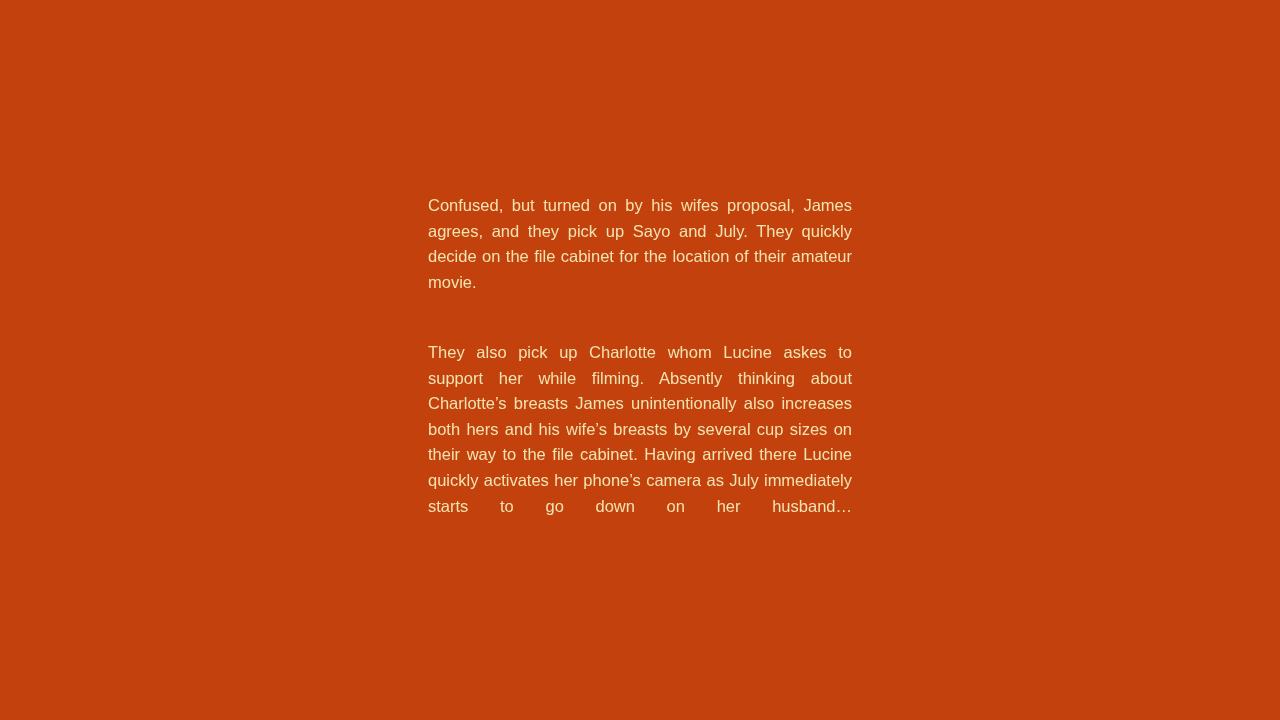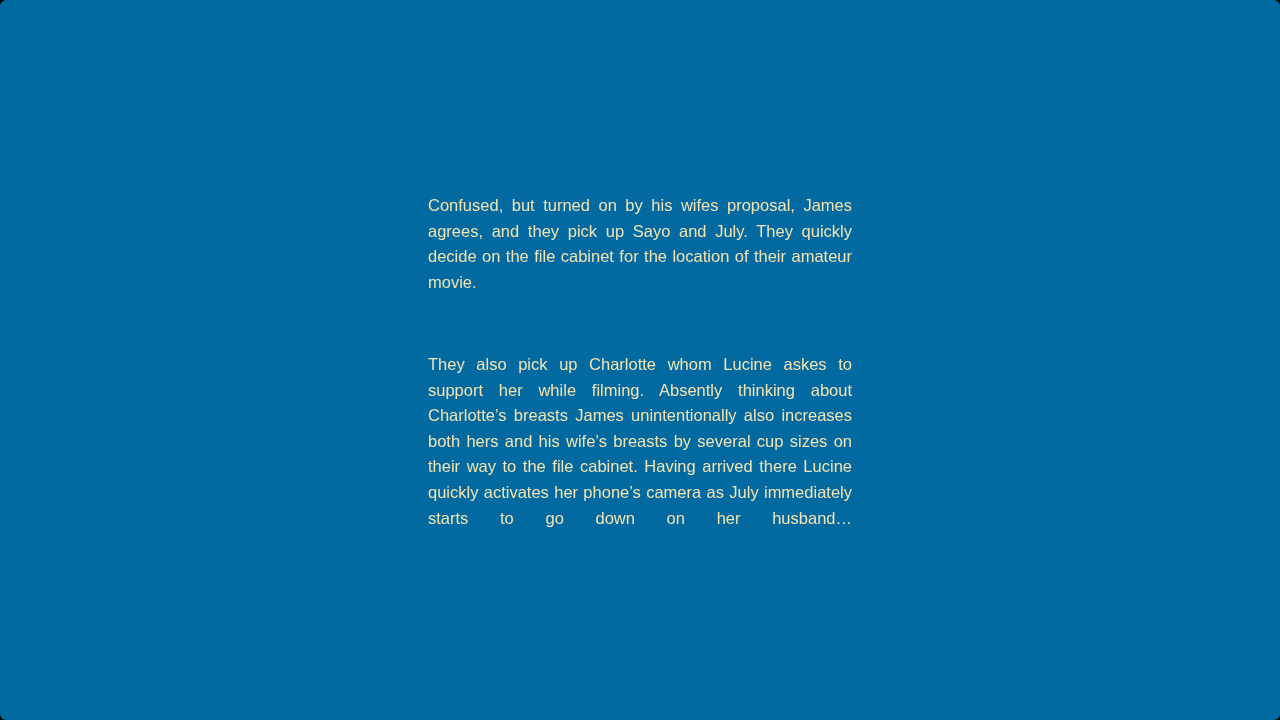--- a/index.html
+++ b/index.html
@@ -10,41 +10,40 @@
   body {
     width: 1280px;
     height: 720px;
     overflow: hidden;
     font-family: "Liberation Sans", sans-serif;
   }
   #screen {
     position: relative;
     width: 1280px;
     height: 720px;
-    background: #0369a1;
-    border-radius: 6px;
+    background: #c2410c;
   }
   #narration {
     position: absolute;
     left: 428px;
     top: 193px;
     width: 424px;
     color: #f3e3b0;
     font-size: 16.5px;
     line-height: 25.6px;
     text-align: justify;
     text-justify: inter-word;
   }
   .para {
     margin: 0;
     text-align: justify;
     text-justify: inter-word;
   }
   .para + .para {
-    margin-top: 31px;
+    margin-top: 19px;
   }
   
   .para::after {
     content: "";
     display: inline-block;
     width: 100%;
   }
 </style>
 </head>
 <body>

